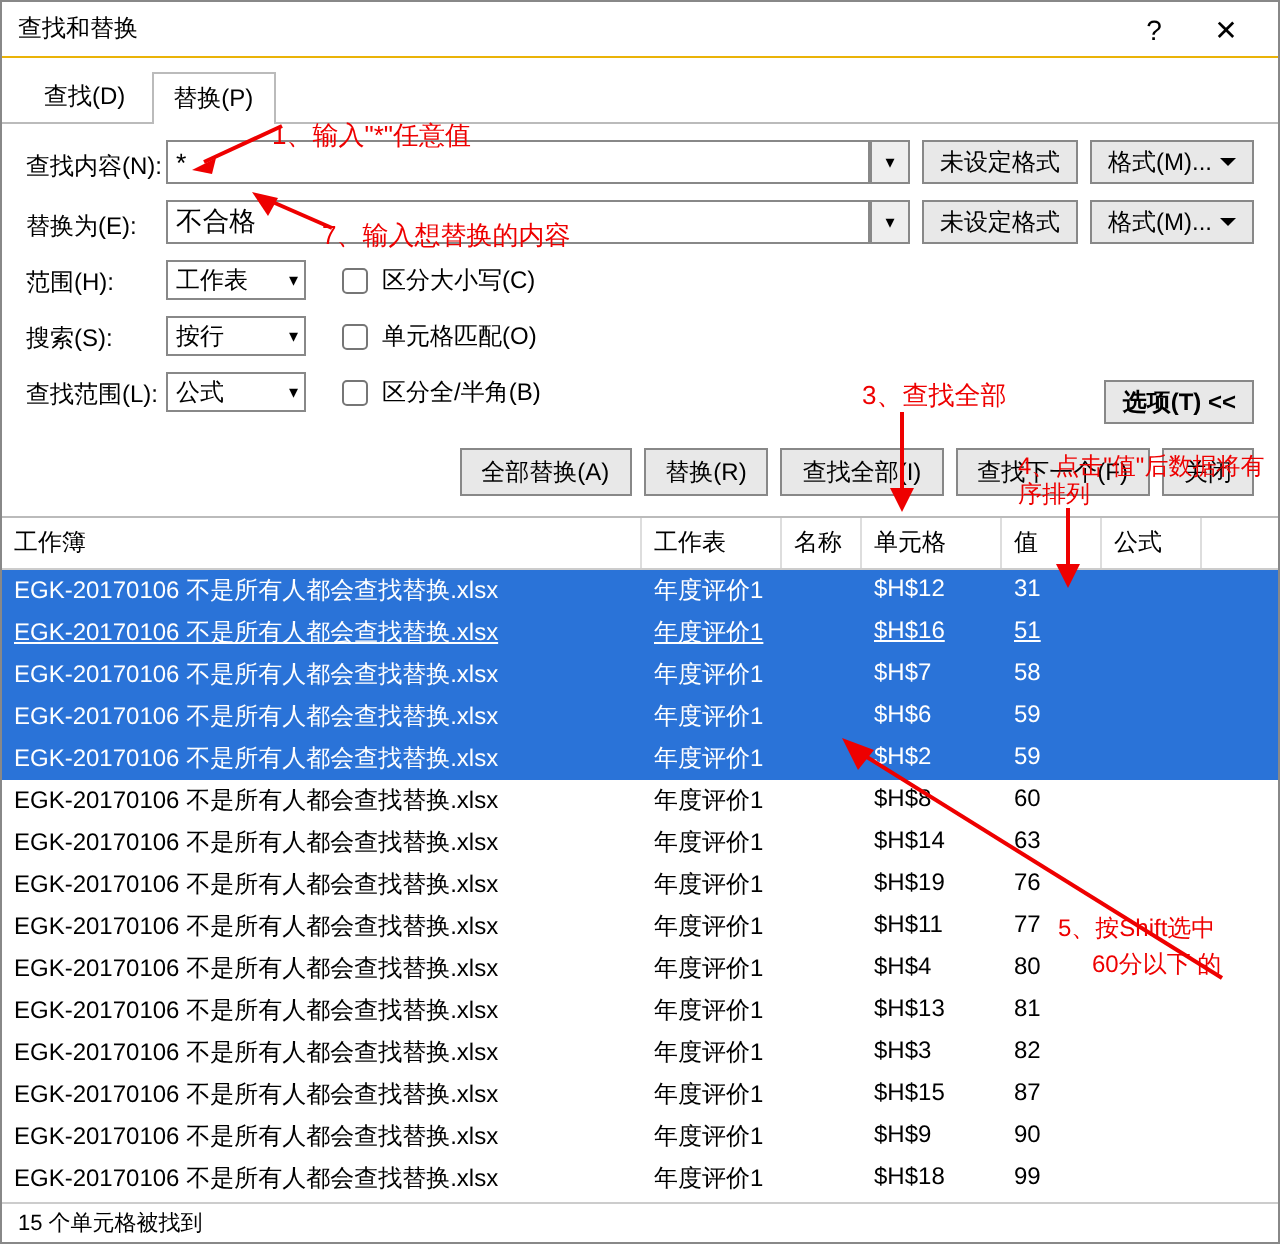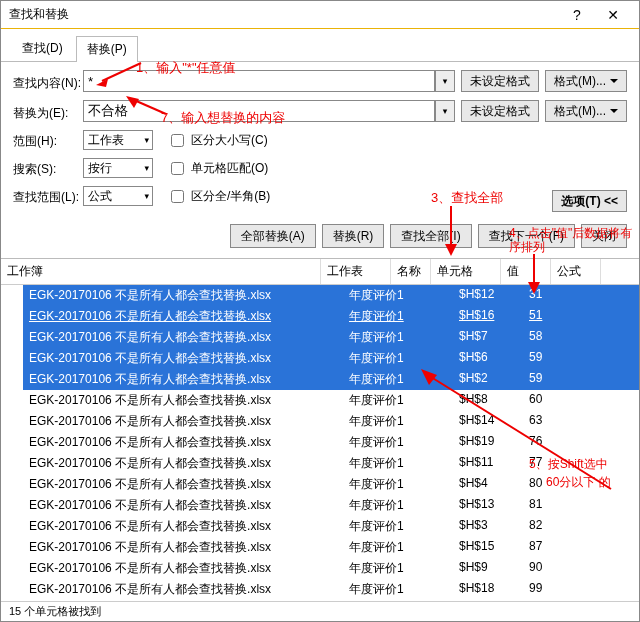--- a/index.html
+++ b/index.html
@@ -29,21 +29,21 @@
   .results-header { background:#fff; border-bottom:1px solid #ccc; }
   .results-header .col { padding: 4px 6px; border-right:1px solid #ddd; font-weight:normal; }
   .results-body { flex:1; overflow:auto; }
   .results-row .col { padding: 2px 6px; white-space:nowrap; overflow:hidden; text-overflow:ellipsis; }
   .col.c0 { width: 320px; }
   .col.c1 { width: 70px; }
   .col.c2 { width: 40px; }
   .col.c3 { width: 70px; }
   .col.c4 { width: 50px; }
   .col.c5 { width: 50px; }
-  .results-row { cursor:pointer;margin-left:22px; }
+  .results-row { cursor:pointer; }
   .results-row.sel { background:#2a73d8; color:#fff; }
   .results-row .link { text-decoration: underline; color: #0645ad; }
   .results-row.sel .link { color:#fff; }
   .statusbar { height: 20px; border-top:1px solid #ccc; padding: 2px 8px; font-size:11px; }
   .annot { position:absolute; color:#e00; font-size:13px; pointer-events:none; font-weight:500; z-index:10; }
   .arrow { position:absolute; pointer-events:none; z-index:9; }
   .bar-right::after { content: ""; display: inline-block; vertical-align: middle; margin-left: 4px; border-top: 4px solid #000; border-left: 4px solid transparent; border-right: 4px solid transparent; }
 </style>
 </head>
 <body>

